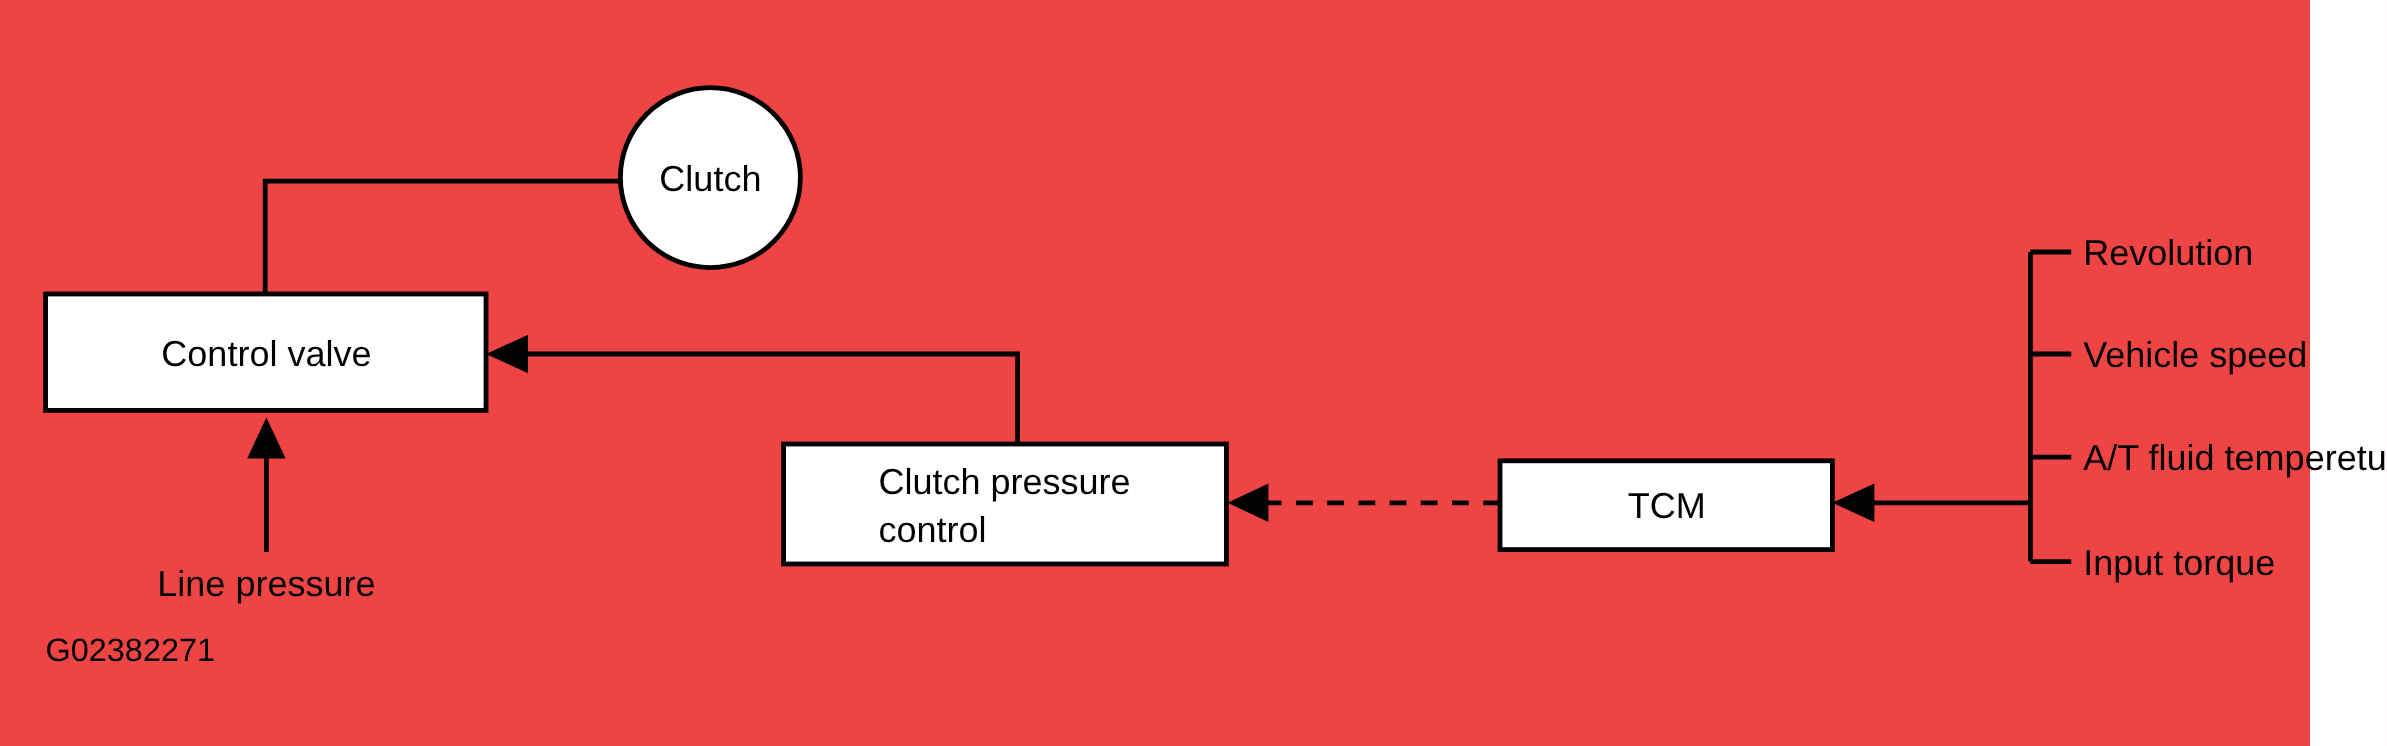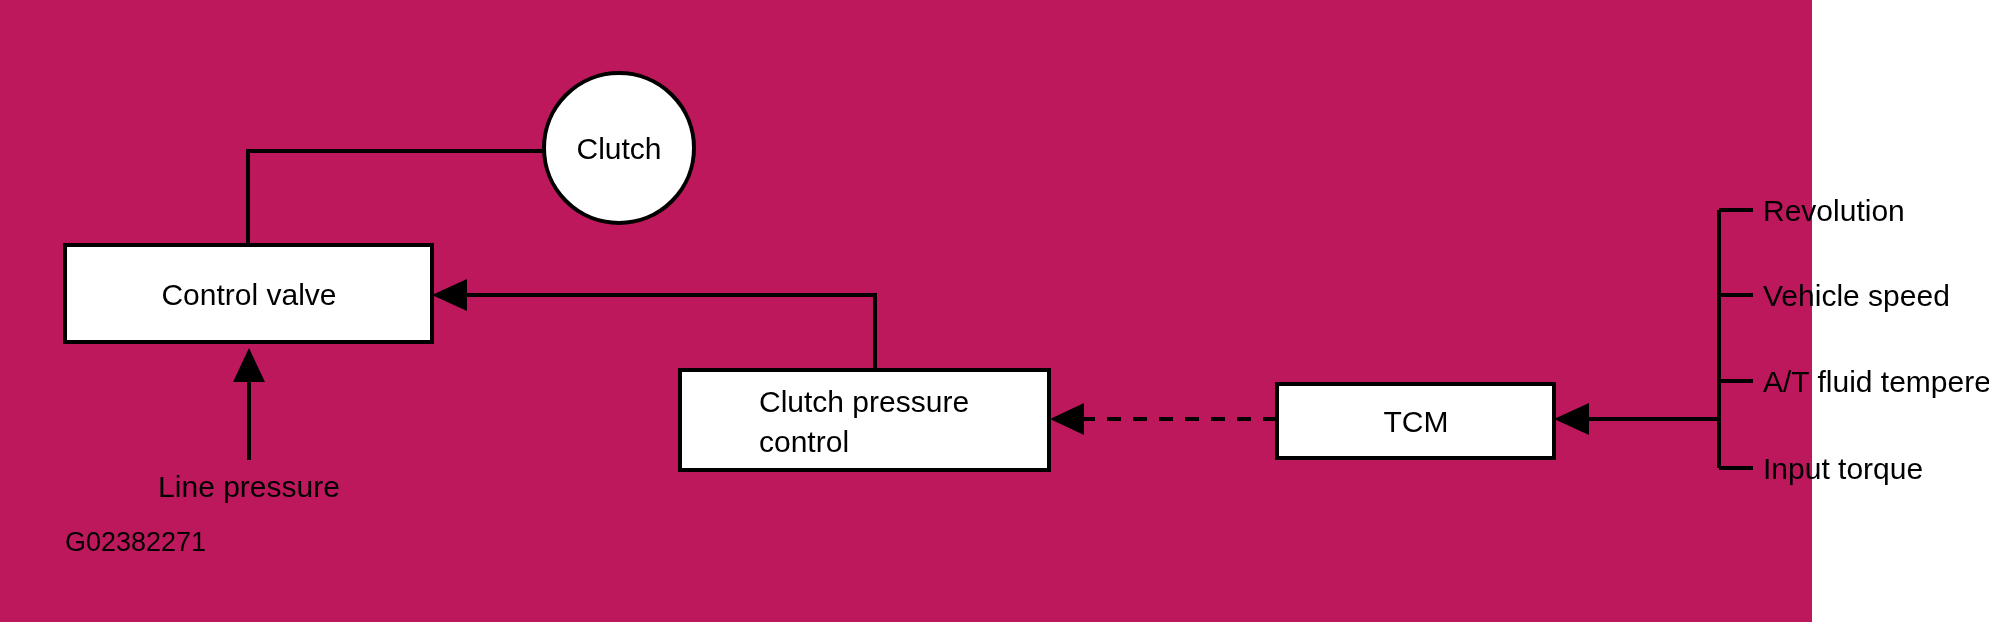--- a/index.html
+++ b/index.html
@@ -9,24 +9,23 @@
     background: #ffffff;
   }
   body {
     width: 1989px;
     height: 622px;
     overflow: hidden;
     font-family: "Liberation Sans", sans-serif;
   }
   #diagram-root {
     position: relative;
-    width: 1785px;
+    width: 1925px;
     height: 622px;
-    background: #be185d;
-    padding-left: 27px;
+    background: #ef4444;
   }
   svg#schematic {
     display: block;
     width: 1989px;
     height: 622px;
   }
   .node-box {
     fill: #ffffff;
     stroke: #000000;
     stroke-width: 4;

